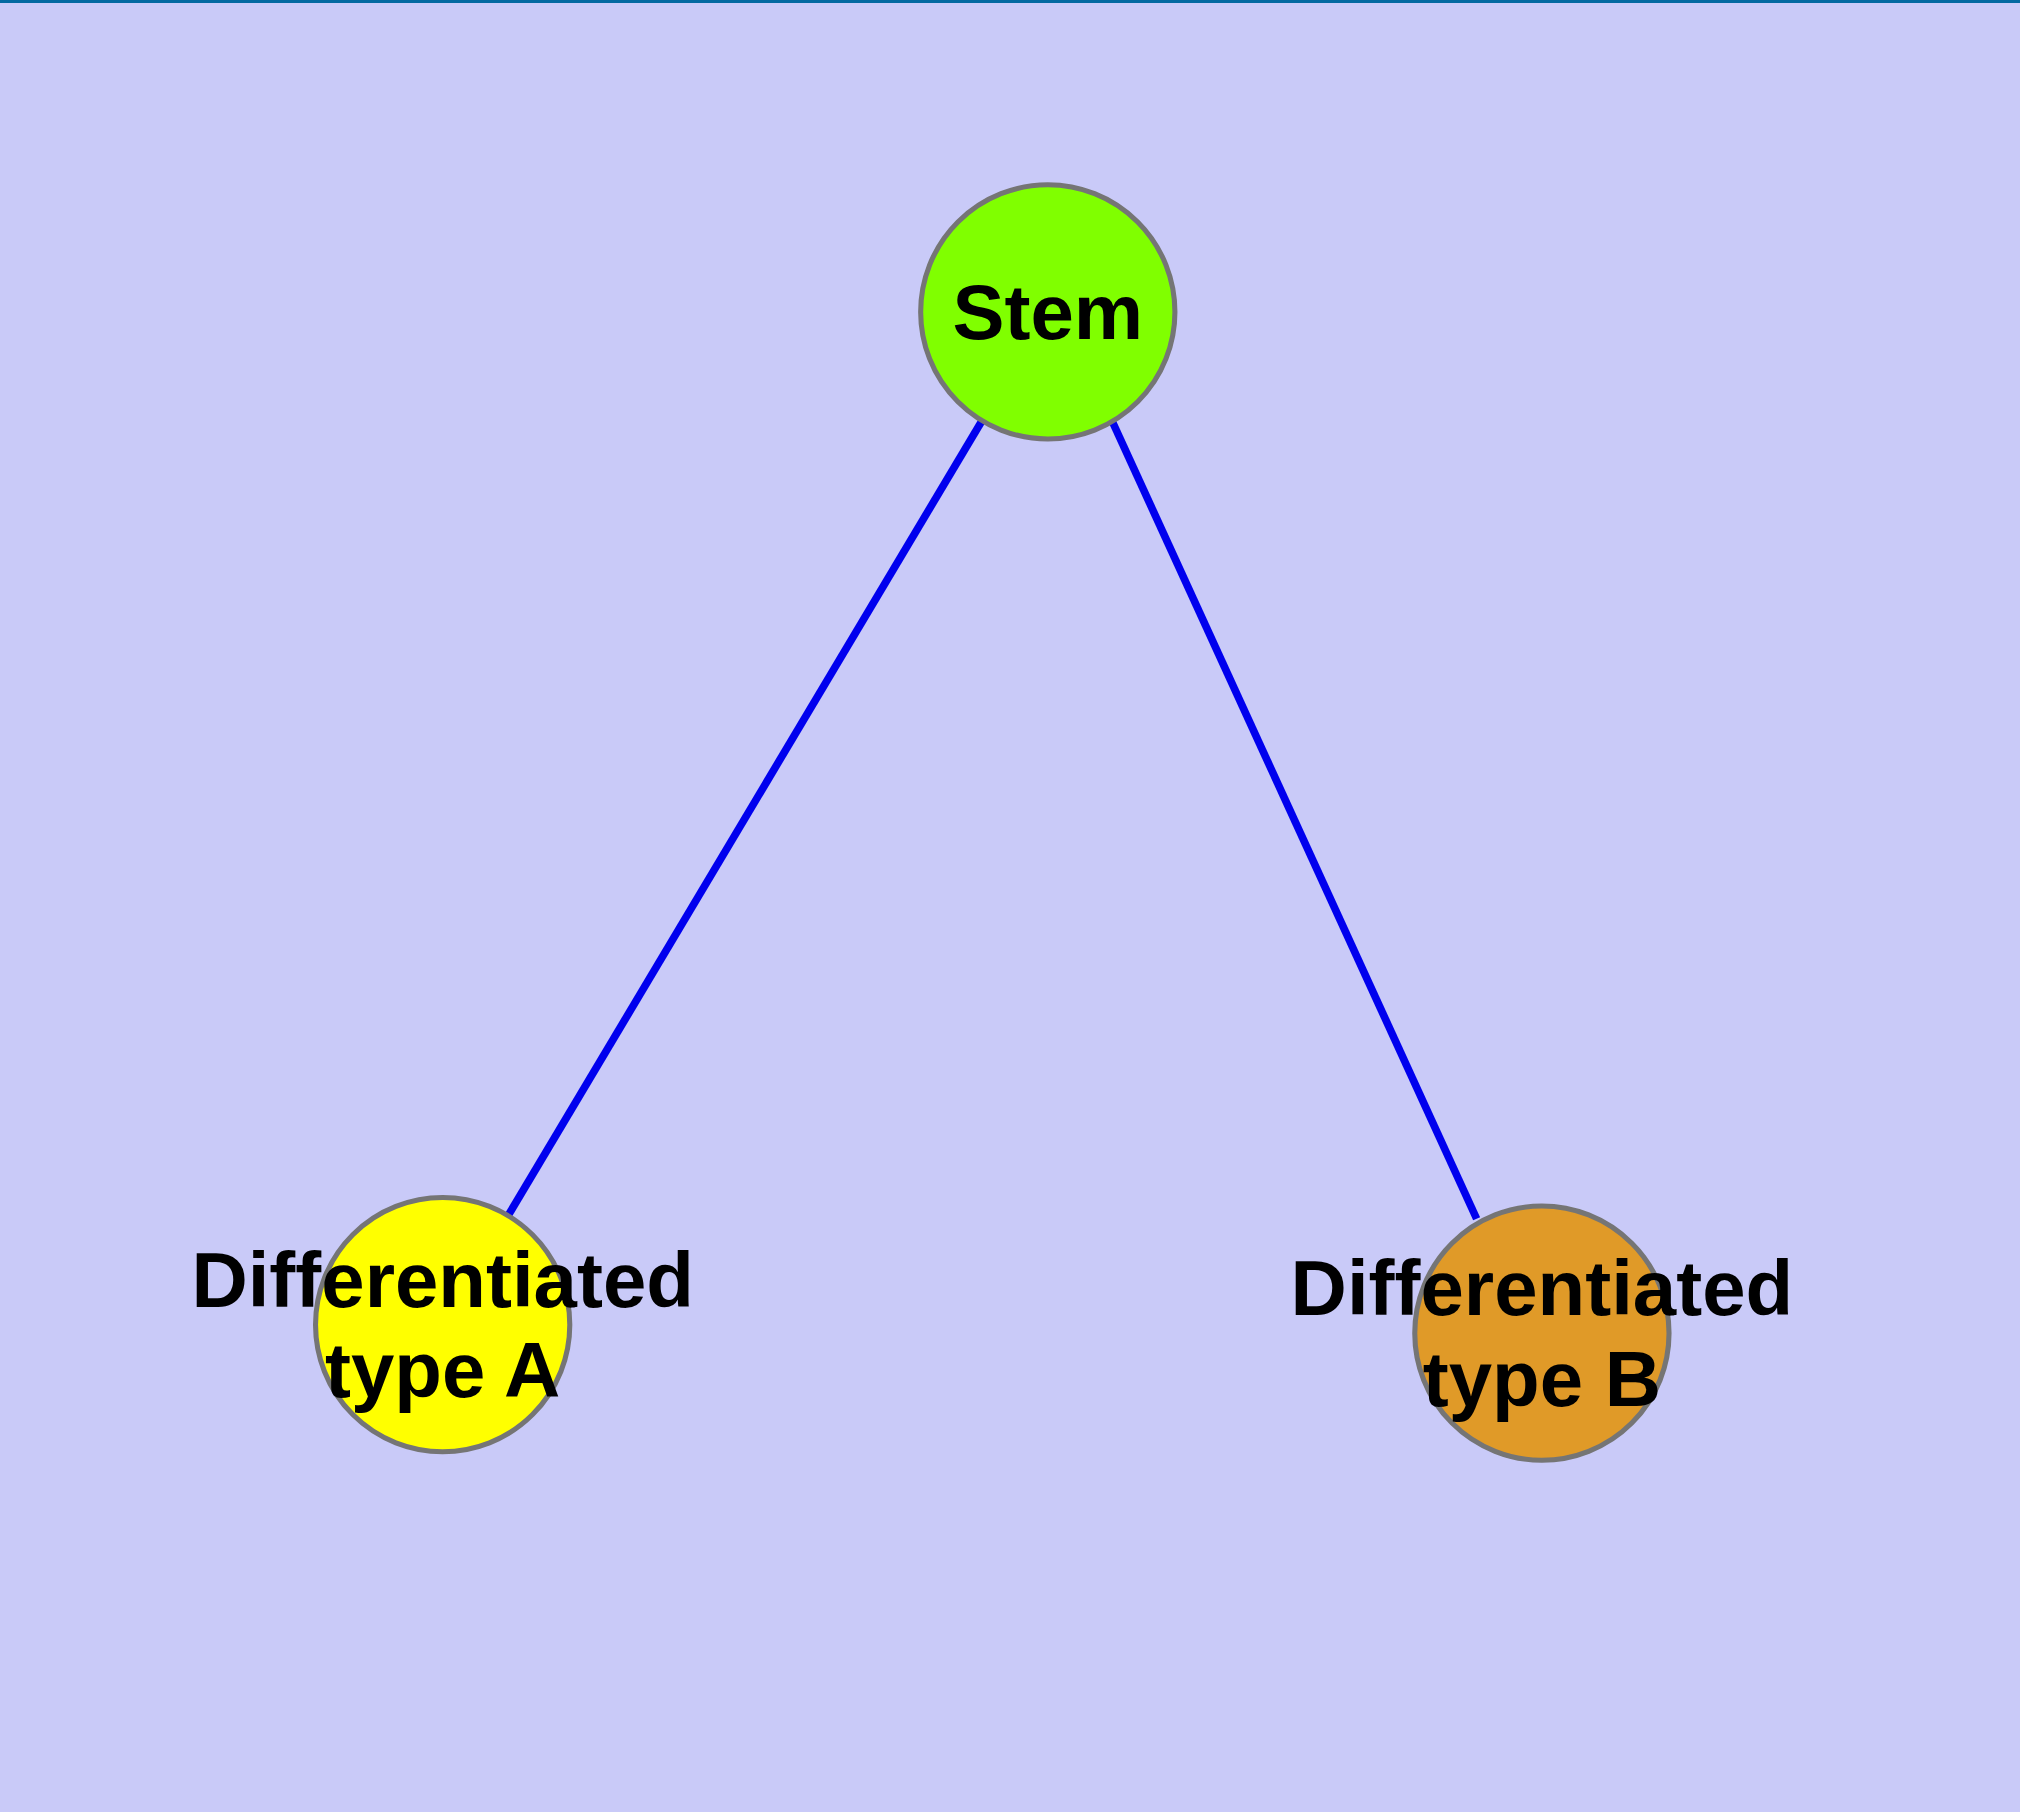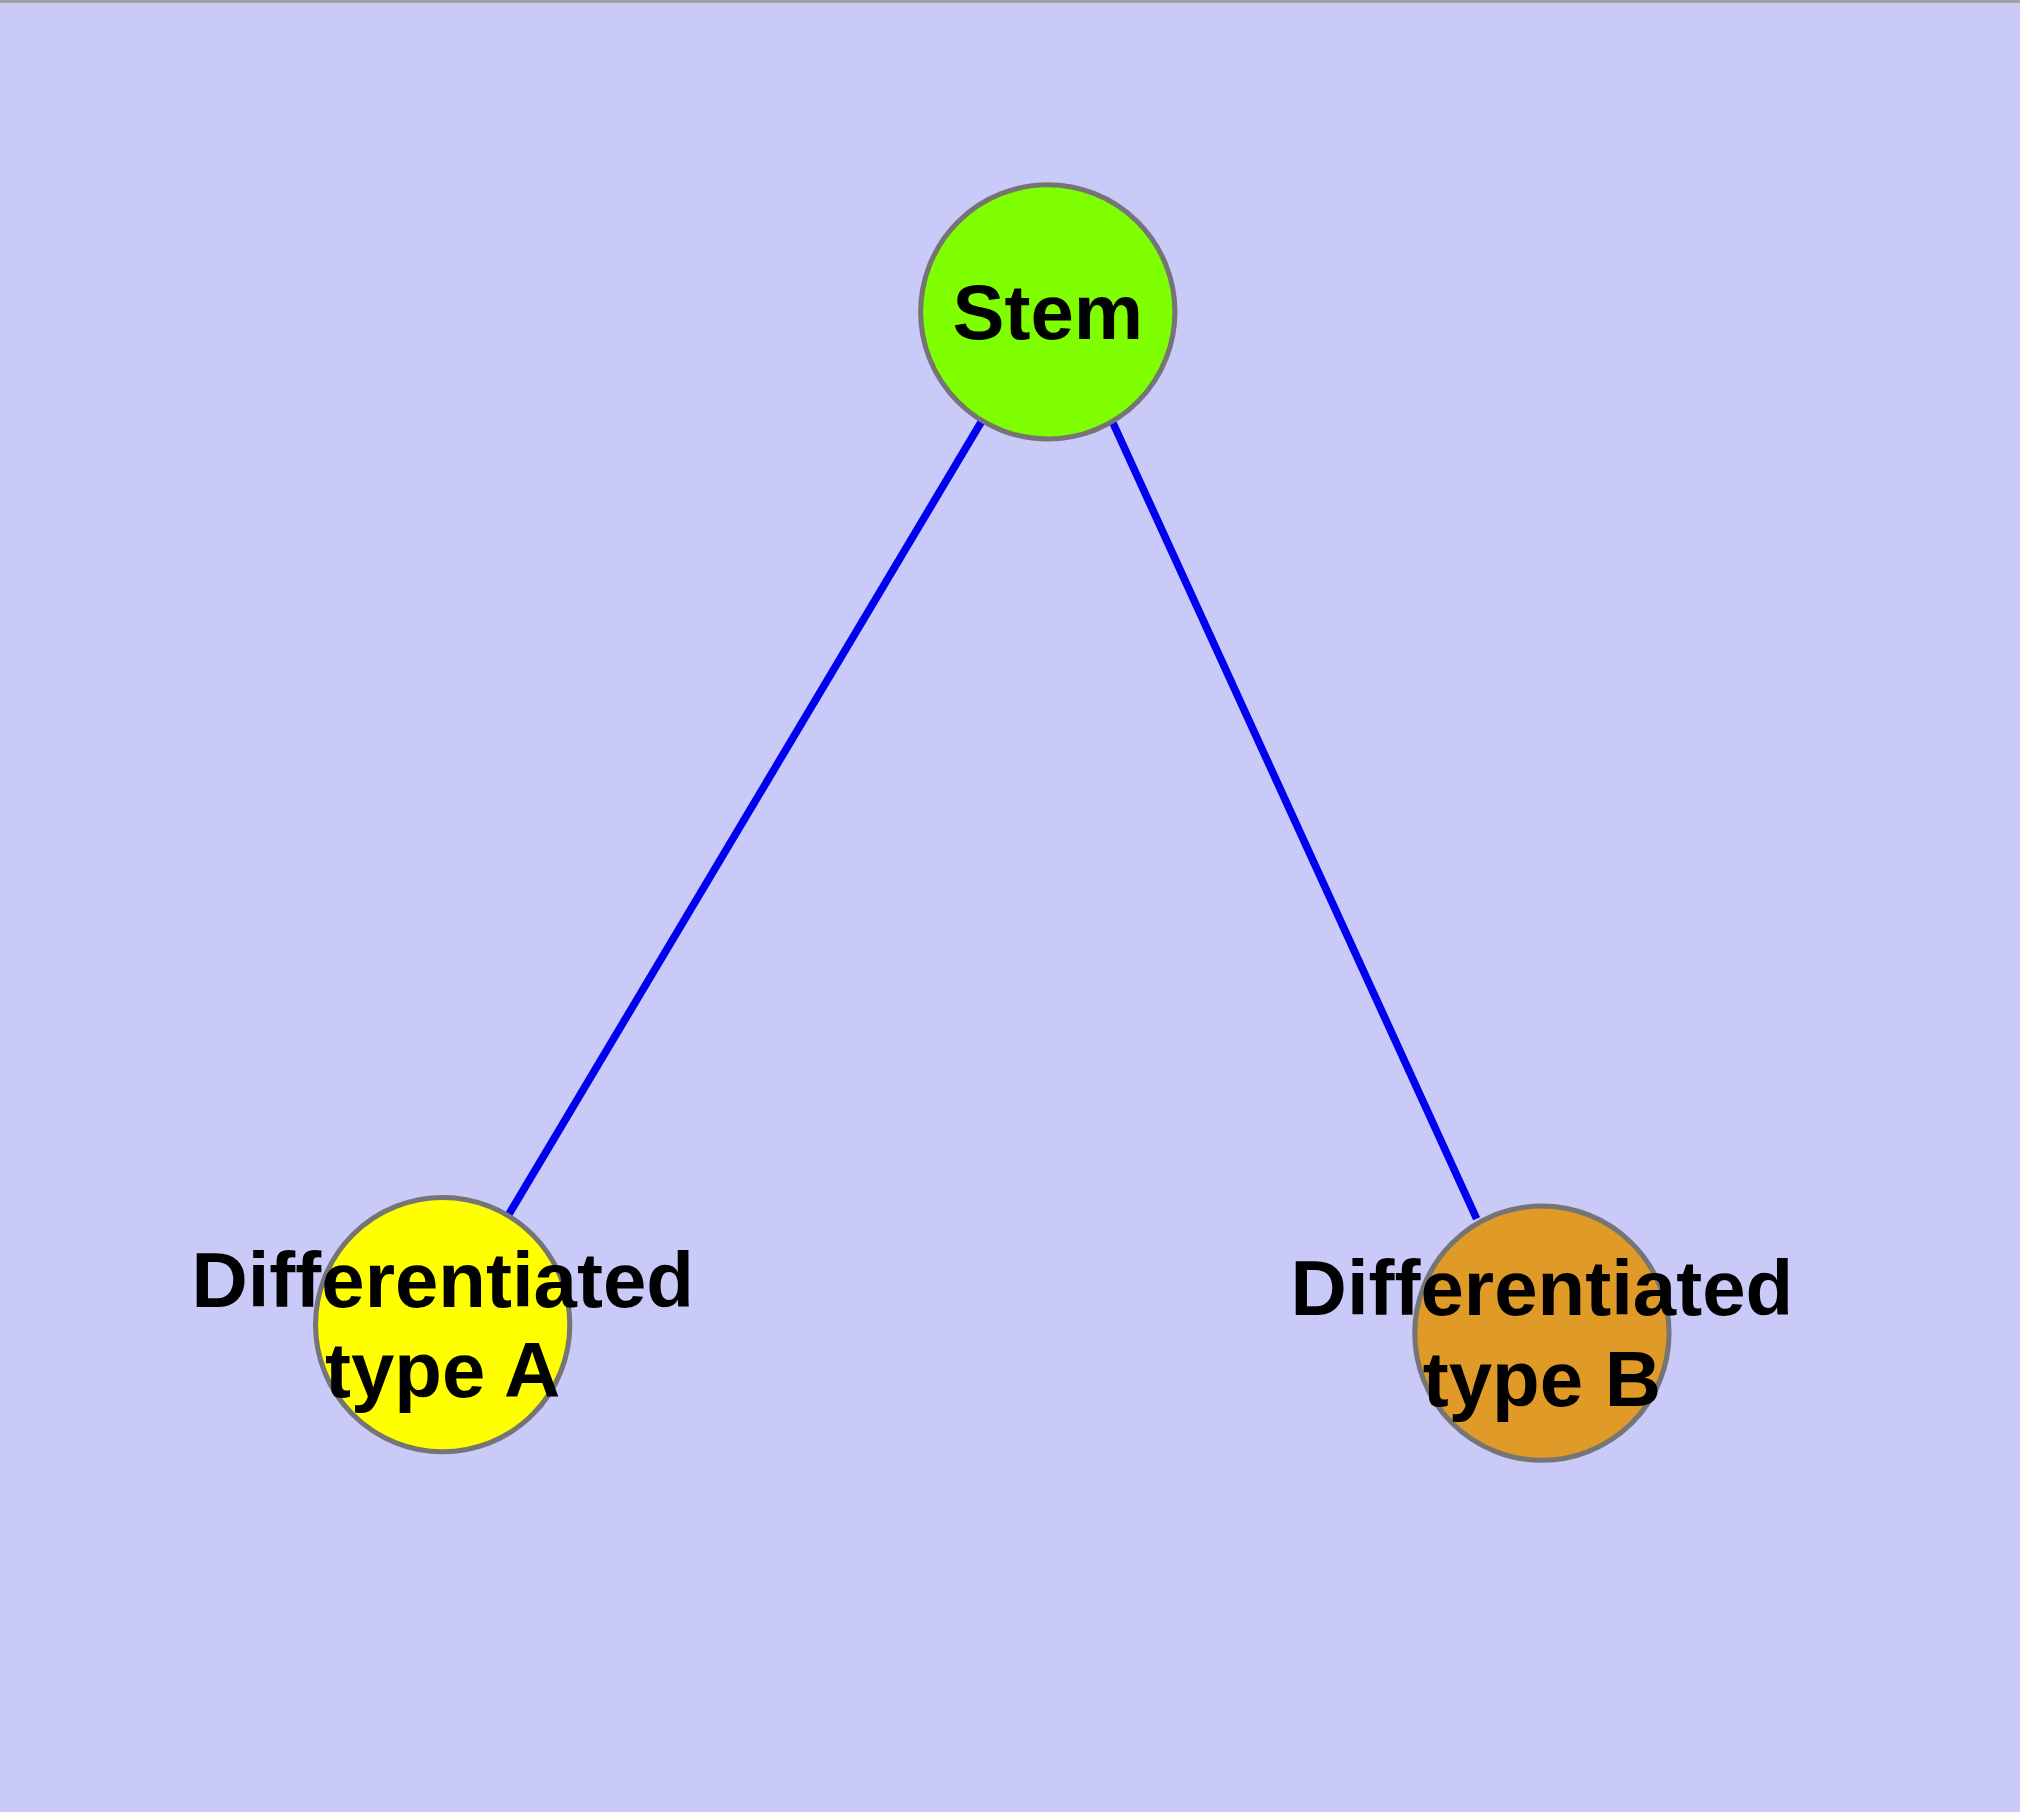--- a/index.html
+++ b/index.html
@@ -33,21 +33,21 @@
   .node-label {
     font-weight: bold;
     fill: #000000;
     text-anchor: middle;
     font-family: "Liberation Sans", "DejaVu Sans", sans-serif;
   }
 </style>
 </head>
 <body>
 
-<div id="canvas" style="width: 2021px; height: 1812px; background: #a3a3a3;">
+<div id="canvas" style="width: 2021px; height: 1812px; background: #0369a1;">
 
   <div id="plot-background" style="background: rgb(201, 202, 248); width: 2021px;"></div>
 
   <svg id="graph-svg" viewBox="0 0 2384 2138" xmlns="http://www.w3.org/2000/svg">
     <g id="edges-layer">
         <line x1="1158" y1="497" x2="600" y2="1433" stroke="#0000ee" stroke-width="9" stroke-linecap="butt"></line>
         <line x1="1312" y1="497" x2="1742" y2="1438" stroke="#0000ee" stroke-width="9" stroke-linecap="butt"></line>
       </g>
     <g id="nodes-layer">
         <circle cx="1236" cy="368" r="150" fill="#80ff00" stroke="#757575" stroke-width="6"></circle>

